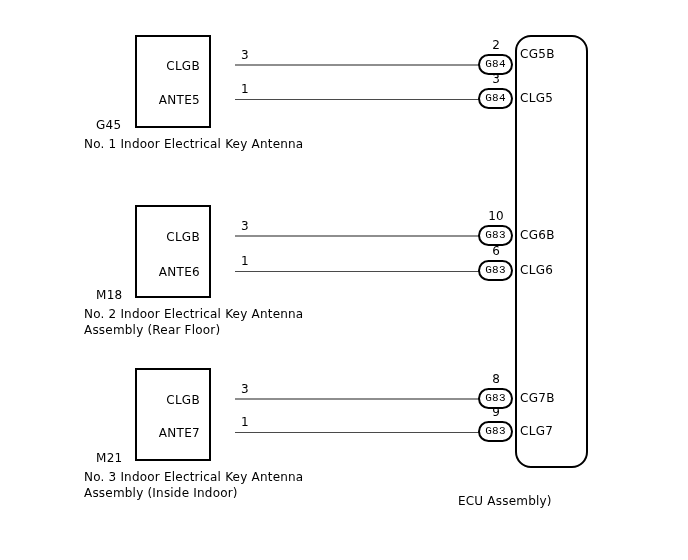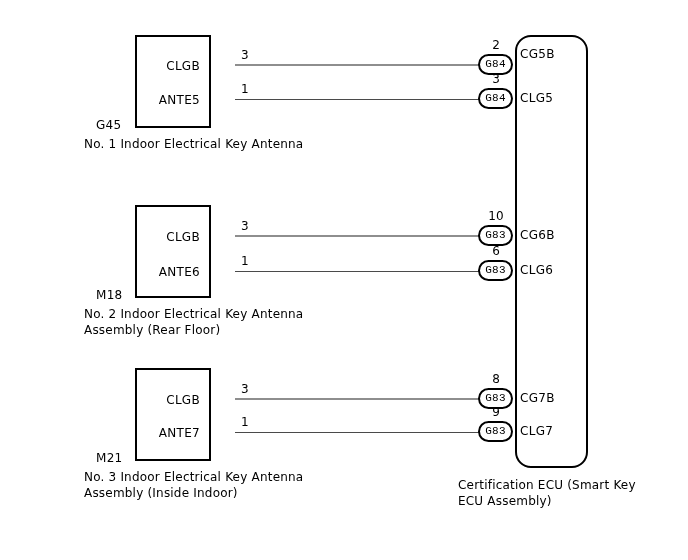--- a/index.html
+++ b/index.html
@@ -97,21 +97,20 @@
     white-space: nowrap;
     letter-spacing: 0.2px;
   }
 </style>
 </head>
 <body>
 
 <div class="canvas">
 
   <div class="ecu-outline"></div>
-  <div class="caption" style="left:458px; top:477px">Certification ECU (Smart Key</div>
   <div class="caption" style="left:458px; top:493px">ECU Assembly)</div>
 
   <div class="comp-box" style="top:35px">
     <div class="term" style="top:22px">CLGB</div>
     <div class="term" style="top:56px">ANTE5</div>
   </div>
   <div class="wire wire-light" style="top:64px"></div>
   <div class="wire wire-dark" style="top:99px"></div>
   <div class="pin src-pin" style="top:48px">3</div>
   <div class="pin src-pin" style="top:82px">1</div>

